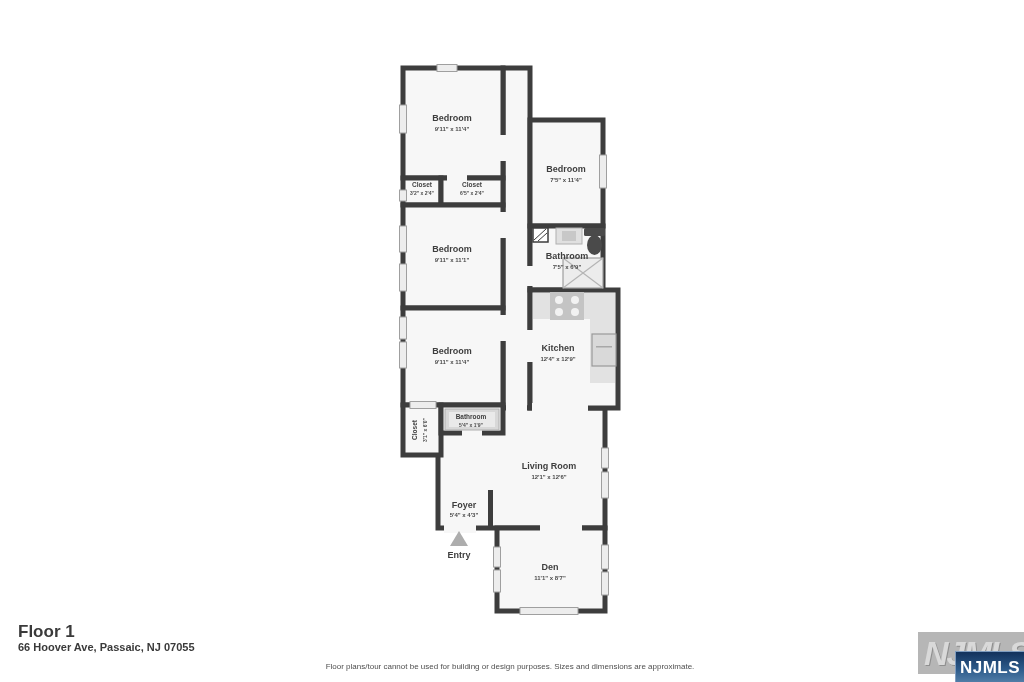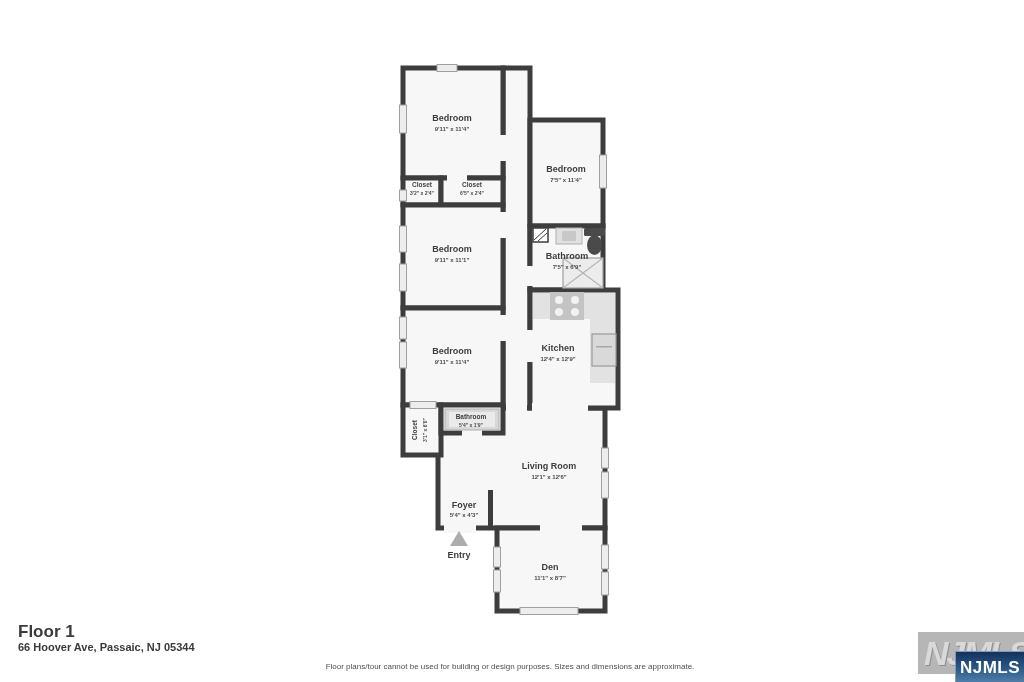--- a/index.html
+++ b/index.html
@@ -166,21 +166,21 @@
       <text class="dm" x="549" y="479">12'1" x 12'6"</text>
 
       <text class="nm" x="464" y="508">Foyer</text>
       <text class="dm" x="464" y="517">5'4" x 4'3"</text>
 
       <text class="nm" x="550" y="570">Den</text>
       <text class="dm" x="550" y="580">11'1" x 8'7"</text>
     </g>
   </svg>
 
-  <div class="addr">66 Hoover Ave, Passaic, NJ 05344</div>
+  <div class="addr">66 Hoover Ave, Passaic, NJ 07055</div>
   <div class="floor">Floor 1</div>
   <div class="disclaimer">Floor plans/tour cannot be used for building or design purposes. Sizes and dimensions are approximate.</div>
 
   <div>
     <div class="logo-gray">
       <span>NJMLS</span>
     </div>
     <div class="logo-blue">
       <span>NJMLS</span>
     </div>

